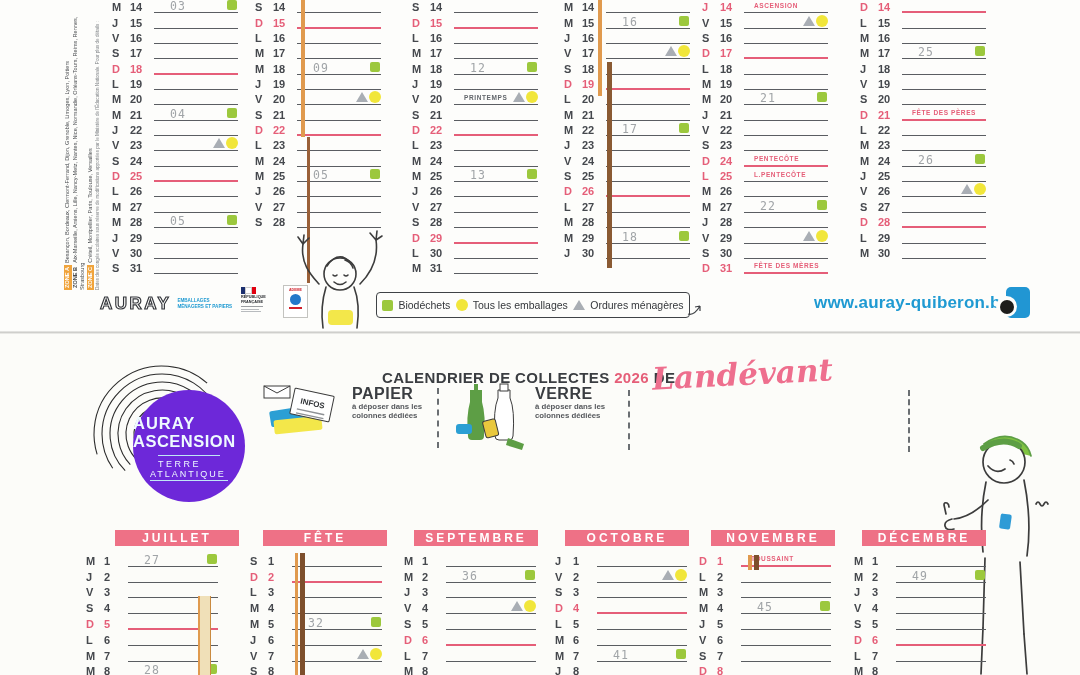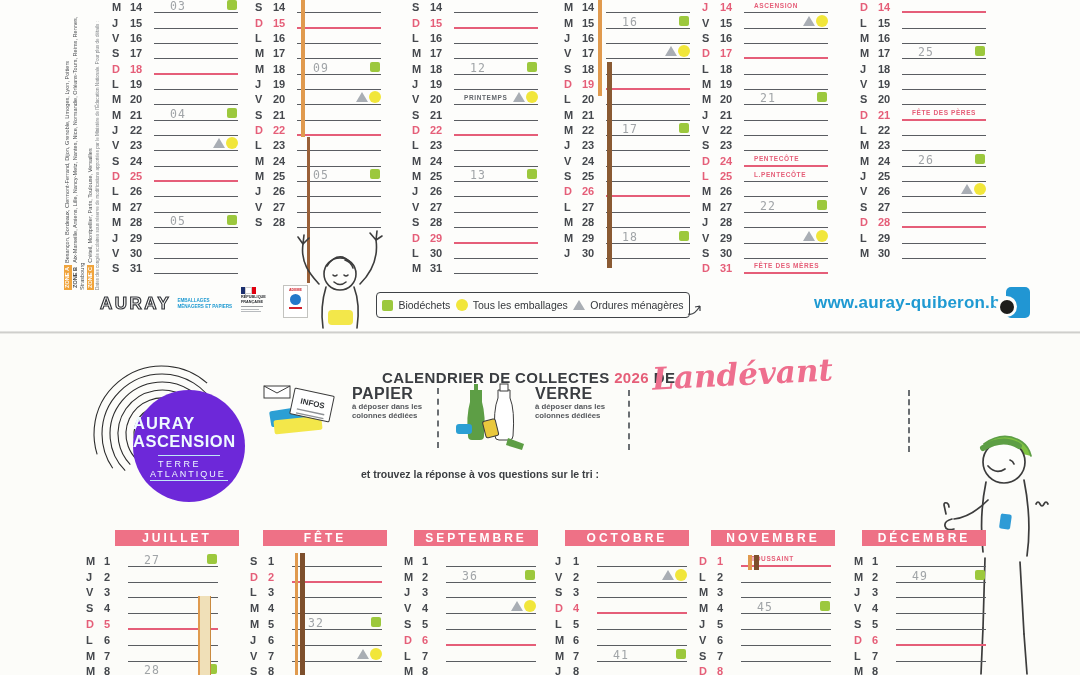--- a/index.html
+++ b/index.html
@@ -821,21 +821,20 @@
       <div class="blk-title">VERRE</div>
       <div class="blk-sub">à déposer dans les</div>
       <div class="blk-sub">colonnes dédiées</div>
     </div>
 
     <div class="vsep" style="left:628px;top:56px;height:60px;"></div>
 
     <div class="vsep" style="left:908px;top:56px;height:62px;"></div>
 
     <div class="locate" style="top:134px;">
-      <div class="locate-l">et trouvez la réponse à vos questions sur le tri :</div>
     </div>
 
     <svg class="abs" style="left:940px;top:88px;" width="140" height="253" viewBox="0 0 140 253">
       <g stroke="#3c3c3c" stroke-width="1.7" fill="none" stroke-linecap="round">
         <path d="M44,22 q20,-14 38,-2 q7,5 9,14" fill="#7fc241" stroke="#5d9e45"></path>
         <circle cx="64" cy="40" r="21" fill="#fdfdfb"></circle>
         <path d="M43,26 q20,-12 36,-2" fill="none" stroke="#5d9e45" stroke-width="6"></path>
         <path d="M48,44 q8,9 17,3 M70,38 q3,1 4,4"></path>
         <path d="M46,60 q-7,34 -3,70 M84,58 q8,40 3,76"></path>
         <path d="M48,78 C36,90 24,96 14,97"></path>

